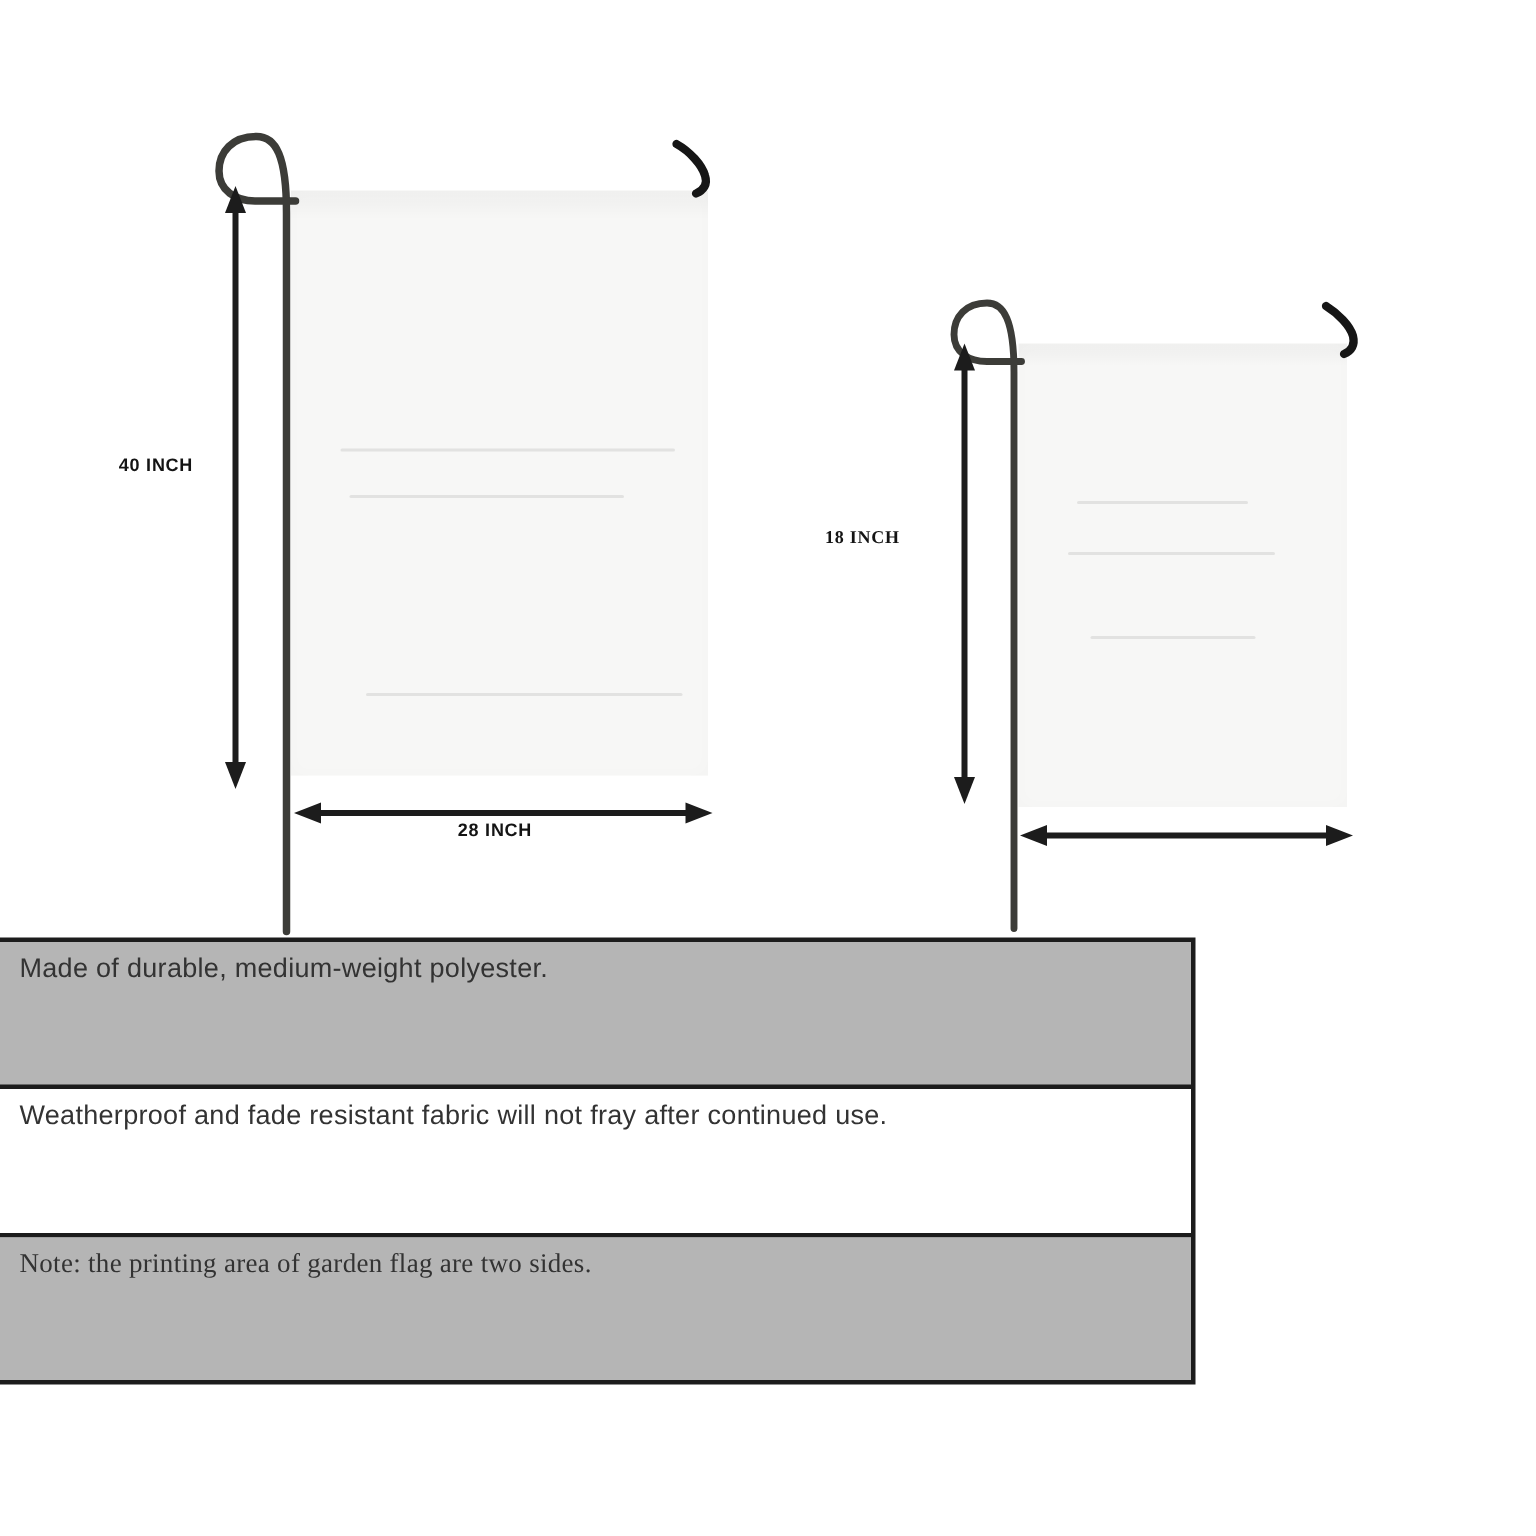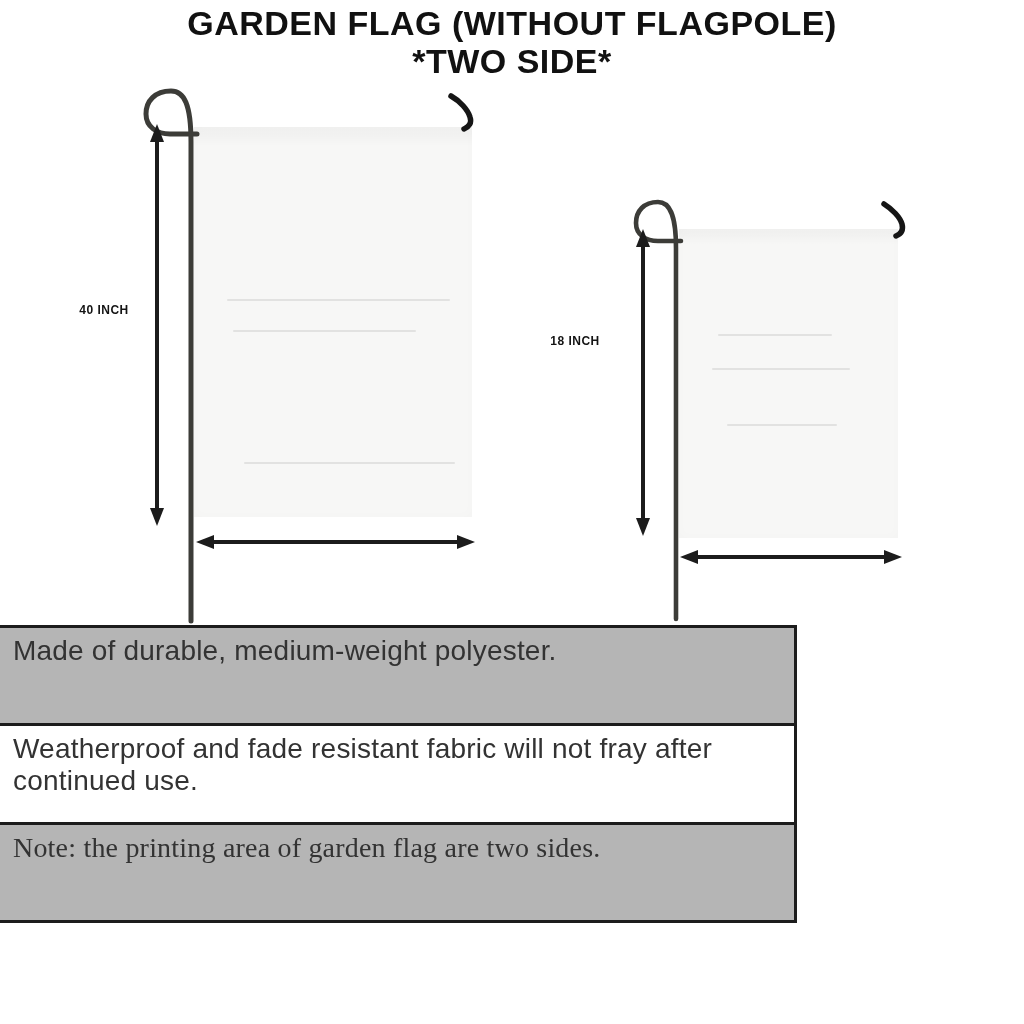--- a/index.html
+++ b/index.html
@@ -61,54 +61,50 @@
 
   
   .dim-label{
     position:absolute;z-index:4;
     font-size:12px;font-weight:bold;color:#141414;
     text-align:center;letter-spacing:0.5px;
     white-space:nowrap;
   }
   .label-40{left:48px;top:303px;width:112px;}
   .label-28{left:230px;top:546px;width:200px;}
-  .label-18{left:518px;top:334px;width:114px;}
+  .label-18{left:518px;top:351px;width:114px;font-family:Liberation Serif, serif;}
   .label-12{left:691px;top:562px;width:200px;}
 
   
   .features-table{
     position:absolute;left:-3px;top:625px;z-index:5;
     width:800px;height:298px;
     border:3px solid var(--table-border);
     display:flex;flex-direction:column;
     background:var(--row-plain);
   }
   .feature-row{
     flex:1 1 0;
     display:block;
     padding:7px 10px 0 13px;
-    font-size:28px;
+    font-size:18px;
     color:var(--feature-text);
     letter-spacing:0.2px;
     border-bottom:3px solid var(--table-border);
     overflow:hidden;
   }
   .feature-row:last-child{border-bottom:none;font-family:Liberation Serif, serif;}
   .feature-row.shaded{background:var(--row-shaded);}
   .feature-row.plain{background:var(--row-plain);}
 </style>
 </head>
 <body>
 
 <div class="canvas">
 
-  <div class="title-block">
-    <div class="title-line">GARDEN FLAG (WITHOUT FLAGPOLE)</div>
-    <div class="title-line">*TWO SIDE*</div>
-  </div>
 
   <div class="flag-fabric flag-large">
     <div class="crease" style="top:44%;"></div>
     <div class="crease" style="top:52%;left:14%;right:20%;"></div>
     <div class="crease" style="top:86%;left:18%;right:6%;"></div>
   </div>
 
   <div class="flag-fabric flag-small">
     <div class="crease" style="top:34%;left:18%;right:30%;"></div>
     <div class="crease" style="top:45%;left:15%;right:22%;"></div>
@@ -152,20 +148,21 @@
     </g>
 
     <g>
       <line class="arrow-line" x1="692" y1="557" x2="890" y2="557"></line>
       <polygon class="arrow-head" points="680,557 698,550 698,564"></polygon>
       <polygon class="arrow-head" points="902,557 884,550 884,564"></polygon>
     </g>
   </svg>
 
   <div class="dim-label label-40">40 INCH</div>
+  <div class="dim-label label-28">28 INCH</div>
   <div class="dim-label label-18">18 INCH</div>
 
   <div class="features-table">
     <div class="feature-row shaded">Made of durable, medium-weight polyester.</div>
     <div class="feature-row plain">Weatherproof and fade resistant fabric will not fray after continued use.</div>
     <div class="feature-row shaded">Note: the printing area of garden flag are two sides.</div>
   </div>
 
 </div>
 

